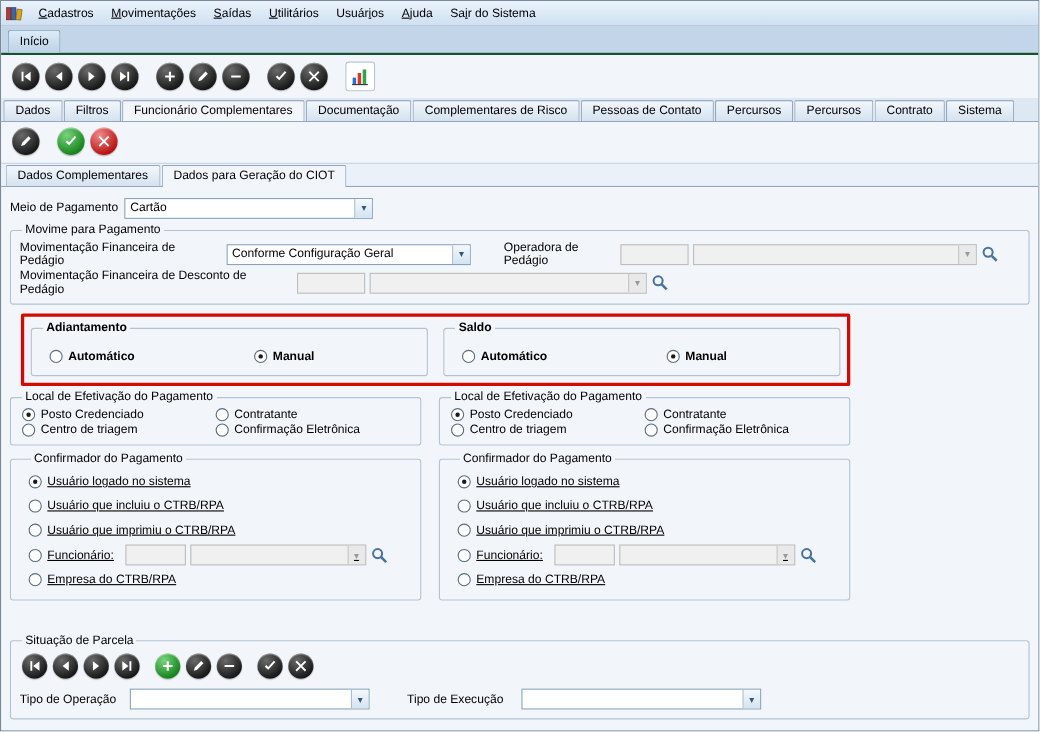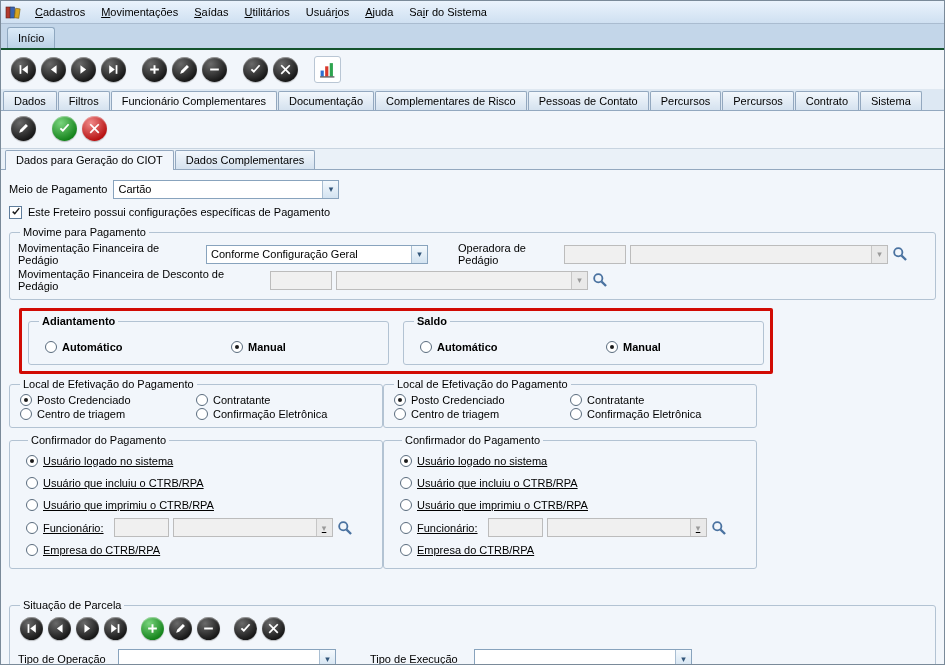--- a/index.html
+++ b/index.html
@@ -131,21 +131,21 @@
 
   
   .red-annotation {
     width:754px; margin:8px 0 4px 10px; border:3px solid #d10b04; border-radius:2px;
     padding:4px 6px 6px; display:flex; gap:14px; background:transparent;
   }
   .red-annotation fieldset { width:431px;font-weight:bold; }
   .payrow { display:grid; grid-template-columns:186px auto; padding:12px 2px 6px 8px; }
 
   
-  .cols { display:flex; margin-top:4px; }
+  .cols { display:flex; gap:16px; margin-top:4px; }
   .col { width:374px; display:flex; flex-direction:column; }
   .fs-local .radio-grid { display:grid; grid-template-columns:176px auto; row-gap:2px; padding:2px 0 2px 2px; }
   .fs-conf { margin-top:6px;padding-left:16px; }
   .conf-row { display:flex; align-items:center; margin:4px 0; min-height:18px;text-decoration:underline; }
   .conf-row .tinput { margin-left:2px; }
   .conf-row .combo { margin-left:4px; }
 
   
   .fs-situacao { margin-top:30px; }
   .fgrid-row { display:flex; align-items:center; margin:3px 0; }
@@ -275,42 +275,34 @@
         </span>
         <span class="cbtn red">
           <svg viewBox="0 0 12 12" width="13" height="13" fill="#fff">
             <path d="M2.6 1.5 6 4.9l3.4-3.4 1.1 1.1L7.1 6l3.4 3.4-1.1 1.1L6 7.1 2.6 10.5 1.5 9.4 4.9 6 1.5 2.6z"></path>
           </svg>
         </span>
       </span>
     </div>
 
   <div class="subtabstrip" id="sub-tabs">
+      <span class="sstab">Dados Complementares</span>
       <span class="sstab active">Dados para Geração do CIOT</span>
-      <span class="sstab">Dados Complementares</span>
     </div>
 
   <div class="content">
 
     <div class="row">
       <label>Meio de Pagamento</label>
       <span class="combo w226">
         <span class="txt">Cartão</span>
         <span class="arrow">▾</span>
       </span>
     </div>
 
-    <div class="row">
-      <span class="check">
-        <svg width="10" height="10" viewBox="0 0 10 10">
-            <path d="M1.2 5.2 3.8 7.8 8.8 1.6 7.7.7 3.8 5.6 2.2 4.1z" fill="#1a1a1a"></path>
-          </svg>
-      </span>
-      <label>Este Freteiro possui configurações específicas de Pagamento</label>
-    </div>
 
     <fieldset class="fs-dados">
       <legend>Movime para Pagamento</legend>
       <div class="row">
         <label class="lbl-mov1">Movimentação Financeira de Pedágio</label>
         <span class="combo w222">
           <span class="txt">Conforme Configuração Geral</span>
           <span class="arrow">▾</span>
         </span>
         <label class="lbl-oper">Operadora de Pedágio</label>

